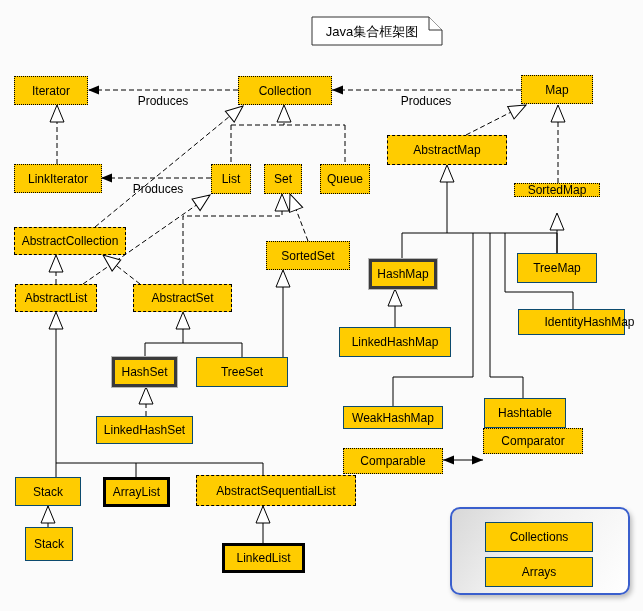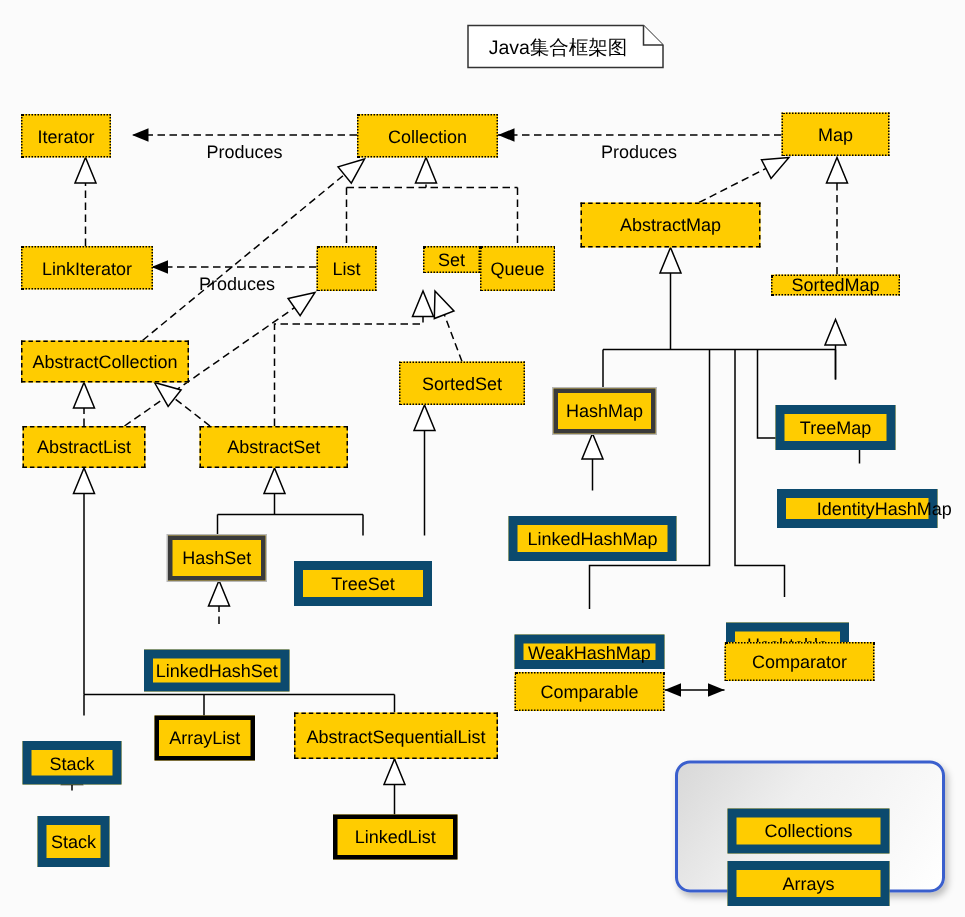--- a/index.html
+++ b/index.html
@@ -11,21 +11,21 @@
   #diagram{position:absolute;left:0;top:0;width:643px;height:611px;}
   svg#wires{position:absolute;left:0;top:0;z-index:0;}
   .node{
     position:absolute;z-index:2;background:#ffcc00;color:#000;
     display:flex;align-items:center;justify-content:center;
     font-size:12px;line-height:1;box-sizing:border-box;text-align:center;
     white-space:nowrap;
   }
   .node.interface{border:1px dotted #000;}
   .node.abstract{border:1px dashed #000;}
-  .node.concrete{border:6px solid #0c4a6e;margin-top:17px;}
+  .node.concrete{border:1px solid #0c4a6e;}
   .node.strong{border:3px solid #3a3a3a;box-shadow:0 0 0 1px #b8b8b8;}
   .node.strong-black{border:3px solid #000;}
   .group{
     position:absolute;z-index:1;box-sizing:border-box;
     border:2px solid #3a5fcd;border-radius:10px;
     background:linear-gradient(125deg,#d8d8d8 0%,#efefef 40%,#ffffff 100%);
     box-shadow:2px 3px 5px rgba(0,0,0,0.25);
   }
   .wire{fill:none;stroke:#000;stroke-width:1;}
   .wire.dashed{stroke-dasharray:5 3;}
@@ -105,45 +105,45 @@
       <polygon points="0,0 -4.5,11 4.5,11" class="filled-head" transform="translate(483,460) rotate(90)"></polygon>
       <text x="163" y="105" text-anchor="middle" class="edge-label">Produces</text>
       <text x="426" y="105" text-anchor="middle" class="edge-label">Produces</text>
       <text x="158" y="193" text-anchor="middle" class="edge-label">Produces</text>
       <path class="note-shape" d="M312,17 L429,17 L442,30 L442,45 L312,45 Z"></path>
       <path class="note-shape" d="M429,17 L429,30 L442,30" fill="none"></path>
       <text x="372" y="36" text-anchor="middle" class="note-title">Java集合框架图</text>
     </svg>
   <div id="nodes">
       <div class="group" style="left: 450px; top: 507px; width: 180px; height: 88px;"></div>
-      <div class="node interface" style="left: 14px; top: 76px; width: 60px; height: 29px; text-align: right;">Iterator</div>
+      <div class="node interface" style="left: 14px; top: 76px; width: 74px; height: 29px; text-align: right;">Iterator</div>
       <div class="node interface" style="left: 238px; top: 76px; width: 94px; height: 29px;">Collection</div>
       <div class="node interface" style="left: 521px; top: 75px; width: 72px; height: 29px;">Map</div>
       <div class="node interface" style="left: 14px; top: 164px; width: 88px; height: 29px;">LinkIterator</div>
       <div class="node interface" style="left: 211px; top: 164px; width: 40px; height: 30px;">List</div>
-      <div class="node interface" style="left: 264px; top: 164px; width: 38px; height: 18px; margin-left: 18px;">Set</div>
+      <div class="node interface" style="left: 264px; top: 164px; width: 38px; height: 30px;">Set</div>
       <div class="node interface" style="left: 320px; top: 164px; width: 50px; height: 30px;">Queue</div>
       <div class="node abstract" style="left: 387px; top: 135px; width: 120px; height: 30px;">AbstractMap</div>
       <div class="node interface" style="left: 514px; top: 183px; width: 86px; height: 14px;">SortedMap</div>
       <div class="node abstract" style="left: 14px; top: 227px; width: 112px; height: 28px;">AbstractCollection</div>
       <div class="node interface" style="left: 266px; top: 241px; width: 84px; height: 29px;">SortedSet</div>
       <div class="node abstract" style="left: 15px; top: 284px; width: 82px; height: 28px;">AbstractList</div>
       <div class="node abstract" style="left: 133px; top: 284px; width: 99px; height: 28px;">AbstractSet</div>
       <div class="node strong" style="left: 369px; top: 259px; width: 68px; height: 30px;">HashMap</div>
       <div class="node concrete" style="left: 517px; top: 253px; width: 80px; height: 30px;">TreeMap</div>
       <div class="node concrete" style="left: 518px; top: 309px; width: 107px; height: 26px; padding-left: 36px;">IdentityHashMap</div>
       <div class="node concrete" style="left: 339px; top: 327px; width: 112px; height: 30px;">LinkedHashMap</div>
       <div class="node strong" style="left: 112px; top: 357px; width: 65px; height: 30px;">HashSet</div>
       <div class="node concrete" style="left: 196px; top: 357px; width: 92px; height: 30px;">TreeSet</div>
       <div class="node concrete" style="left: 343px; top: 406px; width: 100px; height: 23px;">WeakHashMap</div>
       <div class="node concrete" style="left: 484px; top: 398px; width: 82px; height: 30px;">Hashtable</div>
       <div class="node concrete" style="left: 96px; top: 416px; width: 97px; height: 28px;">LinkedHashSet</div>
       <div class="node interface" style="left: 343px; top: 448px; width: 100px; height: 26px;">Comparable</div>
       <div class="node interface" style="left: 483px; top: 428px; width: 100px; height: 26px;">Comparator</div>
       <div class="node concrete" style="left: 15px; top: 477px; width: 66px; height: 29px;">Stack</div>
       <div class="node strong-black" style="left: 103px; top: 477px; width: 67px; height: 30px;">ArrayList</div>
-      <div class="node abstract" style="left: 196px; top: 475px; width: 136px; height: 31px;">AbstractSequentialList</div>
+      <div class="node abstract" style="left: 196px; top: 475px; width: 160px; height: 31px;">AbstractSequentialList</div>
       <div class="node concrete" style="left: 25px; top: 527px; width: 48px; height: 34px;">Stack</div>
       <div class="node strong-black" style="left: 222px; top: 543px; width: 83px; height: 30px;">LinkedList</div>
       <div class="node concrete" style="left: 485px; top: 522px; width: 108px; height: 30px;">Collections</div>
       <div class="node concrete" style="left: 485px; top: 557px; width: 108px; height: 30px;">Arrays</div>
     </div>
 </div>
 
 </body></html>

